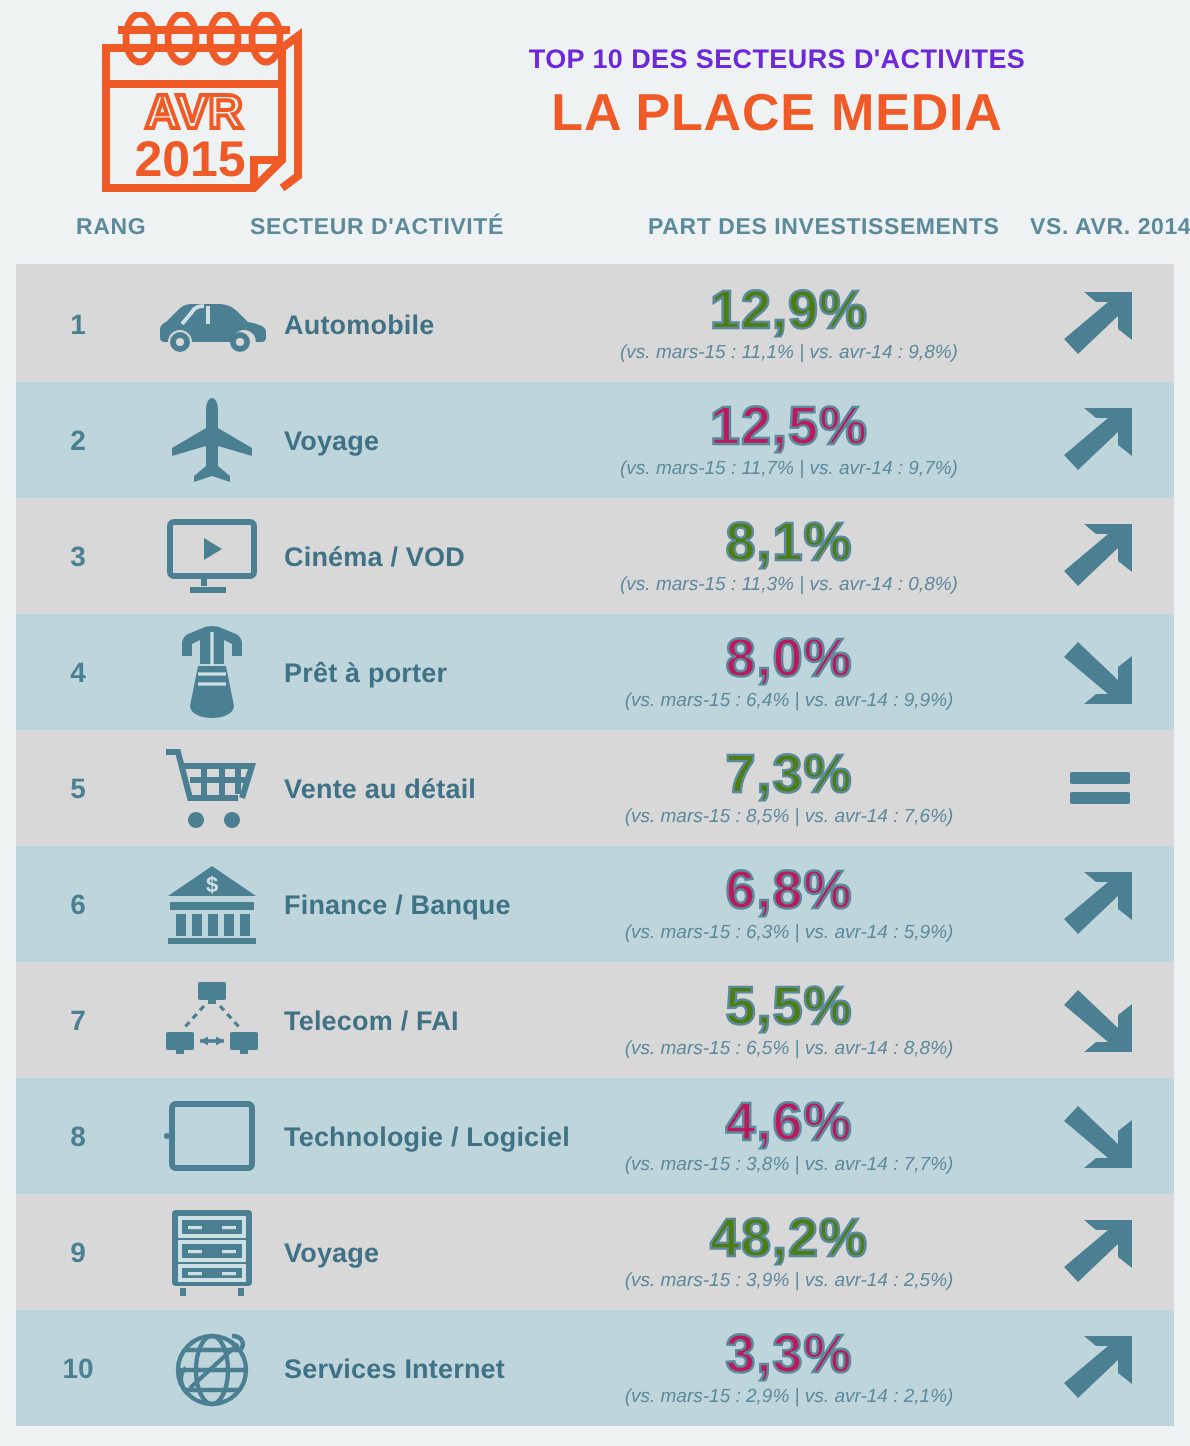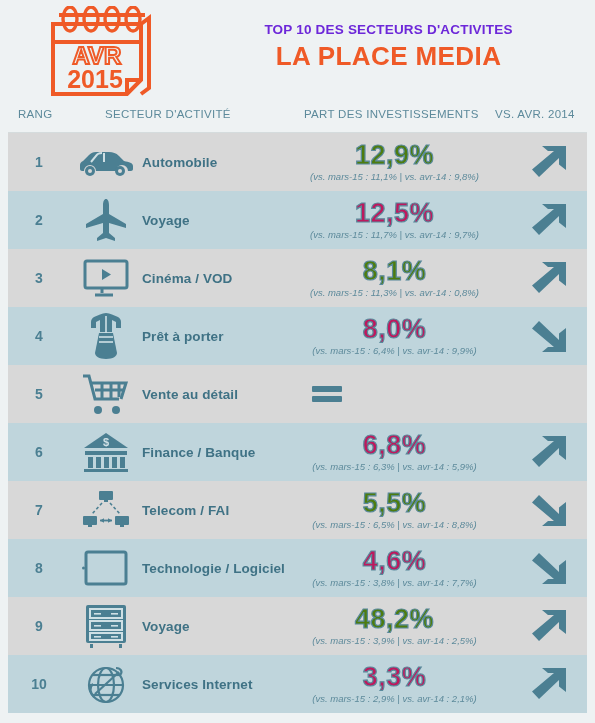--- a/index.html
+++ b/index.html
@@ -69,24 +69,25 @@
   .colheads {
     position: relative;
     height: 28px;
     margin: 0 8px;
     border-bottom: 1px solid #d5dcdd;
   }
   .colheads .ch {
     position: absolute;
     top: 4px;
     font-size: 11.5px;
-    font-weight: normal;
+    font-weight: bold;
     color: #5d8a9b;
     letter-spacing: 0.3px;
     white-space: nowrap;
+    margin-left: 20px;
   }
   .ch-rang   { left: 10px; }
   .ch-sect   { left: 97px; }
   .ch-part   { left: 284px; padding-left: 12px; }
   .ch-vs     { left: 487px; }
 
   
   .rows {
     margin: 0 8px;
   }
@@ -316,20 +317,24 @@
               <path d="M30 11v16"></path>
               <path d="M38 11v14"></path>
   </g>
             <g fill="#4b7f92">
     <circle cx="17" cy="38" r="4"></circle>
               <circle cx="35" cy="38" r="4"></circle>
   </g>
           </svg>
         </div>
         <div class="cell-label">Vente au détail</div>
+        <div class="cell-pct">
+          <div class="pct-big">7,3%</div>
+          <div class="pct-sub">(vs. mars-15 : 8,5% | vs. avr-14 : 7,6%)</div>
+        </div>
         <div class="cell-trend">
           <svg width="36" height="26" viewBox="0 0 36 26">
             <g fill="#4b7f92">
     <rect x="3" y="5" width="30" height="6" rx="1"></rect>
     <rect x="3" y="15" width="30" height="6" rx="1"></rect>
   </g>
           </svg>
         </div>
       </div>
       <div class="row even">

